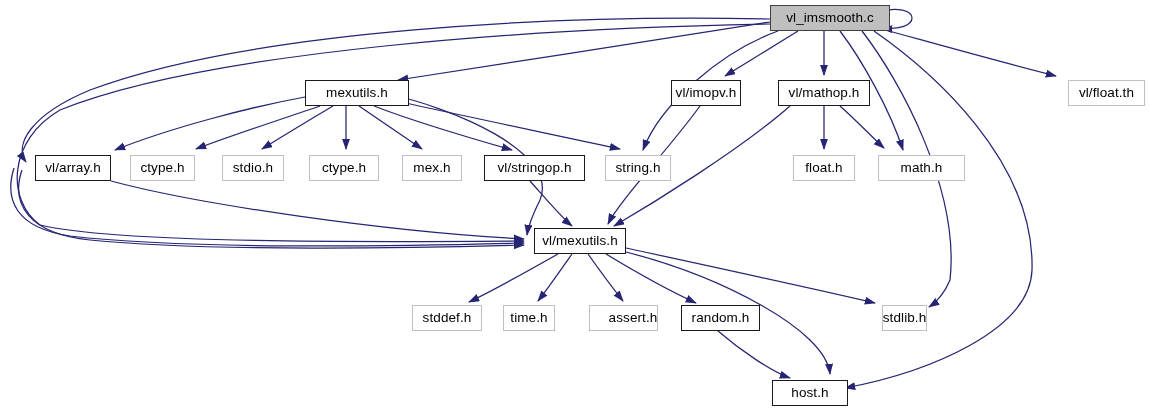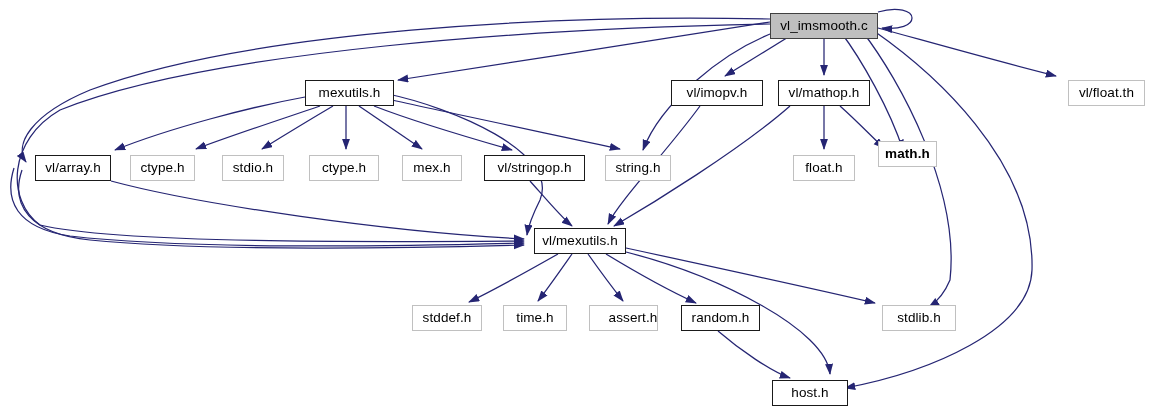--- a/index.html
+++ b/index.html
@@ -113,27 +113,27 @@
       <path d="M572,254 C560,271 546,291 538,301"></path>
       <path d="M588,254 C600,271 615,291 623,301"></path>
       <path d="M606,254 C634,271 672,292 696,303"></path>
       <path d="M626,248 C700,264 820,290 875,303"></path>
       <path d="M626,252 C720,276 826,330 830,374"></path>
 
       <path d="M718,331 C740,350 772,372 790,378"></path>
     </g>
   </svg>
 
-  <div class="node root" style="left:770px; top:13px; width:108px;">
+  <div class="node root" style="left:770px; top:5px; width:120px;">
     <span class="node-label">vl_imsmooth.c</span>
   </div>
-  <div class="node strong" style="left:305px; top:80px; width:89px;">
+  <div class="node strong" style="left:305px; top:80px; width:104px;">
     <span class="node-label">mexutils.h</span>
   </div>
-  <div class="node strong" style="left:671px; top:80px; width:92px;">
+  <div class="node strong" style="left:671px; top:80px; width:70px;">
     <span class="node-label">vl/imopv.h</span>
   </div>
   <div class="node strong" style="left:778px; top:80px; width:92px;">
     <span class="node-label">vl/mathop.h</span>
   </div>
   <div class="node" style="left:1068px; top:80px; width:77px;">
     <span class="node-label">vl/float.th</span>
   </div>
   <div class="node strong" style="left:35px; top:155px; width:76px;">
     <span class="node-label">vl/array.h</span>
@@ -152,38 +152,38 @@
   </div>
   <div class="node strong" style="left:484px; top:155px; width:101px;">
     <span class="node-label">vl/stringop.h</span>
   </div>
   <div class="node" style="left:605px; top:155px; width:66px;">
     <span class="node-label">string.h</span>
   </div>
   <div class="node" style="left:793px; top:155px; width:62px;">
     <span class="node-label">float.h</span>
   </div>
-  <div class="node" style="left:878px; top:141px; width:59px;font-weight:bold;">
+  <div class="node" style="left:878px; top:155px; width:87px;">
     <span class="node-label">math.h</span>
   </div>
   <div class="node strong" style="left:534px; top:228px; width:92px;">
     <span class="node-label">vl/mexutils.h</span>
   </div>
   <div class="node" style="left:412px; top:305px; width:70px;">
     <span class="node-label">stddef.h</span>
   </div>
-  <div class="node" style="left:503px; top:305px; width:64px;">
+  <div class="node" style="left:503px; top:305px; width:52px;">
     <span class="node-label">time.h</span>
   </div>
   <div class="node" style="left:589px; top:305px; width:69px;padding-left:19px;">
     <span class="node-label">assert.h</span>
   </div>
   <div class="node strong" style="left:681px; top:305px; width:79px;text-align:center;">
     <span class="node-label">random.h</span>
   </div>
-  <div class="node" style="left:882px; top:305px; width:74px;">
+  <div class="node" style="left:882px; top:305px; width:45px;">
     <span class="node-label">stdlib.h</span>
   </div>
   <div class="node strong" style="left:772px; top:380px; width:76px;">
     <span class="node-label">host.h</span>
   </div>
 
 </div>
 
 </body></html>

